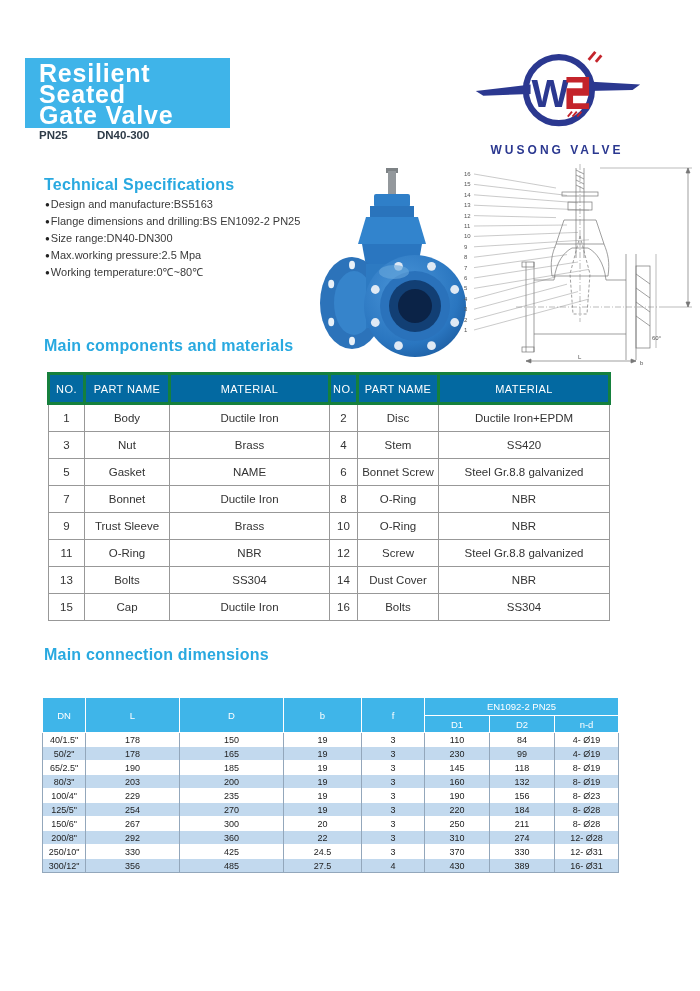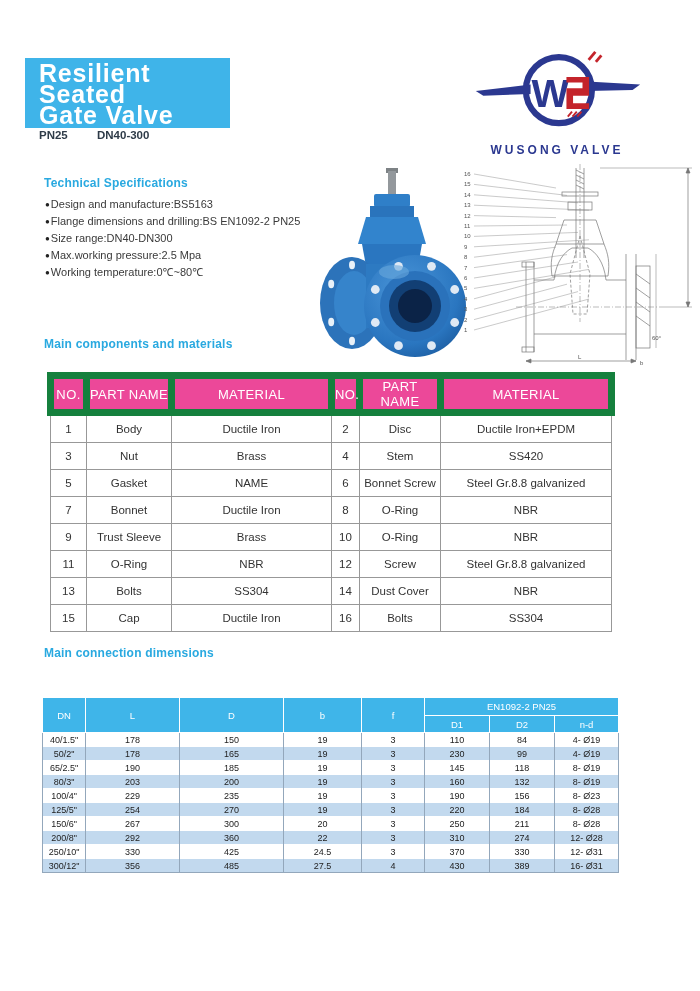--- a/index.html
+++ b/index.html
@@ -11,38 +11,38 @@
   .title-line{font-size:25px;font-weight:bold;color:#fff;letter-spacing:0.8px;line-height:21px;}
   .title-sub{margin-top:3px;font-size:11.5px;font-weight:bold;color:#2e3b48;}
   .title-sub span + span{margin-left:26px;text-align:center;}
 
   
   .logo{position:absolute;left:472px;top:42px;width:170px;text-align:center;}
   .logo svg{display:block;margin:0 auto;}
   .logo-text{font-size:12px;font-weight:bold;color:#2B3890;letter-spacing:3px;margin-top:1px;white-space:nowrap;}
 
   
-  .sec-heading{position:absolute;margin:0;color:#29A9E0;font-size:12px;font-weight:bold;letter-spacing:0.2px;}
+  .sec-heading{position:absolute;margin:0;color:#29A9E0;font-size:16px;font-weight:bold;letter-spacing:0.2px;}
   #tech-heading{left:44px;top:176px;}
   #components-heading{left:44px;top:337px;}
   #dims-heading{left:44px;top:646px;}
 
   
   .specs{position:absolute;left:45px;top:196px;margin:0;padding:0;list-style:none;}
   .specs li{font-size:11px;color:#3a3a3a;line-height:16px;white-space:nowrap;}
   .bullet{font-size:8px;vertical-align:1px;margin-right:1px;color:#222;}
 
   
   .valve-photo{position:absolute;left:318px;top:168px;}
   .valve-drawing{position:absolute;left:460px;top:162px;}
   .valve-drawing text{font-size:6px;fill:#555;stroke:none;}
 
   
   #components-table{position:absolute;left:47px;top:372px;width:561px;border-collapse:collapse;table-layout:fixed;}
-  #components-table th{background:#ec4899;color:#fff;font-weight:normal;font-size:13px;height:27px;border:7px solid #15803d;letter-spacing:0.4px;padding:0;}
+  #components-table th{background:#0369a1;color:#fff;font-weight:normal;font-size:11px;height:27px;border:3px solid #15803d;letter-spacing:0.4px;padding:0;}
   #components-table td{background:#fff;color:#333;font-size:11.5px;text-align:center;height:26px;border:1px solid #989898;padding:0;}
 
   
   #dims-table{position:absolute;left:42px;top:697px;width:576px;border-collapse:collapse;table-layout:fixed;}
   #dims-table th{background:#3FB5E9;color:#fff;font-weight:normal;font-size:9.5px;border:1px solid #fff;padding:0;height:16px;}
   #dims-table thead tr:first-child th{height:17px;}
   #dims-table td{font-size:9px;color:#222;text-align:center;height:12px;line-height:12px;padding:0.5px 0;border-left:1px solid #93a7bb;border-right:1px solid #93a7bb;border-top:1px solid #fff;background:#fff;}
   #dims-table tr.alt td{background:#C2D9EE;}
   #dims-table tbody tr:last-child td{border-bottom:1px solid #93a7bb;}
 </style>

